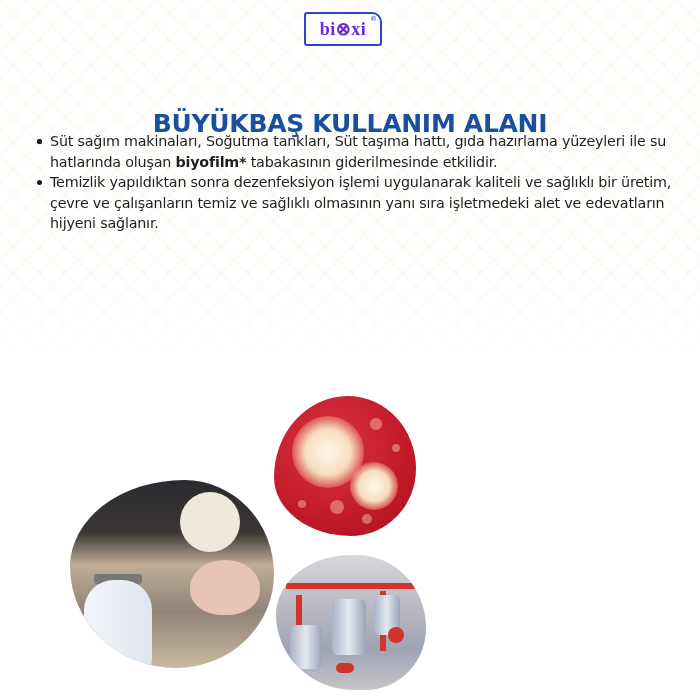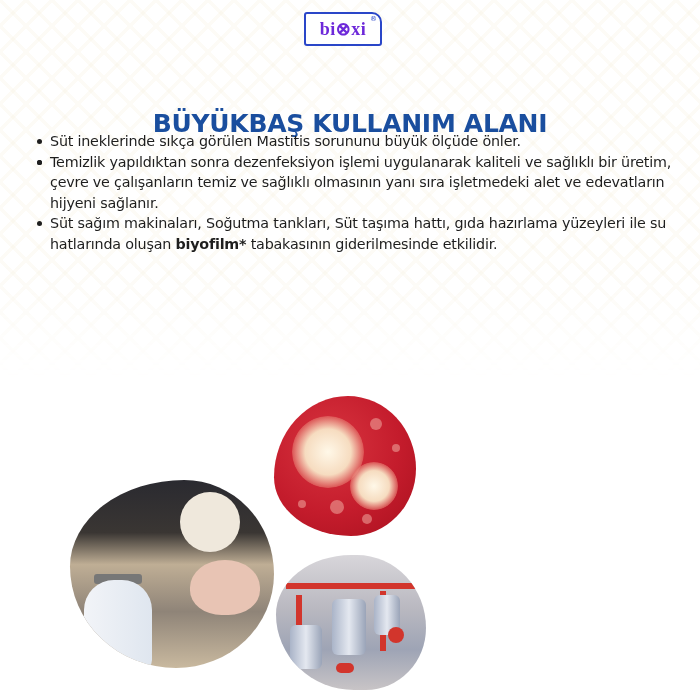--- a/index.html
+++ b/index.html
@@ -85,32 +85,28 @@
 <div class="logo">
   <span class="logo-text">bi⊗xi</span>
   <span class="logo-reg">®</span>
 </div>
 
 <div class="title">BÜYÜKBAŞ KULLANIM ALANI</div>
 
 <ul class="bullets">
   <li>
     <span class="dot"></span>
-    <span>Süt ineklerinde sıkça görülen Mastitis sorununu büyük ölçüde önler.</span>
   </li>
   <li>
     <span class="dot"></span>
+    <span>Süt sağım makinaları, Soğutma tankları, Süt taşıma hattı, gıda hazırlama yüzeyleri ile su hatlarında oluşan </span><span class="bold">biyofilm*</span><span> tabakasının giderilmesinde etkilidir.</span>
   </li>
   <li>
     <span class="dot"></span>
     <span>Temizlik yapıldıktan sonra dezenfeksiyon işlemi uygulanarak kaliteli ve sağlıklı bir üretim, çevre ve çalışanların temiz ve sağlıklı olmasının yanı sıra işletmedeki alet ve edevatların hijyeni sağlanır.</span>
-  </li>
-  <li>
-    <span class="dot"></span>
-    <span>Süt sağım makinaları, Soğutma tankları, Süt taşıma hattı, gıda hazırlama yüzeyleri ile su hatlarında oluşan </span><span class="bold">biyofilm*</span><span> tabakasının giderilmesinde etkilidir.</span>
   </li>
 </ul>
 
 <div class="blob virus">
   <div class="virus-particle" style="left:18px;top:20px;width:72px;height:72px;"></div>
   <div class="virus-particle" style="left:76px;top:66px;width:48px;height:48px;"></div>
   <div class="virus-small" style="left:96px;top:22px;width:12px;height:12px;"></div>
   <div class="virus-small" style="left:118px;top:48px;width:8px;height:8px;"></div>
   <div class="virus-small" style="left:56px;top:104px;width:14px;height:14px;"></div>
   <div class="virus-small" style="left:24px;top:104px;width:8px;height:8px;"></div>

